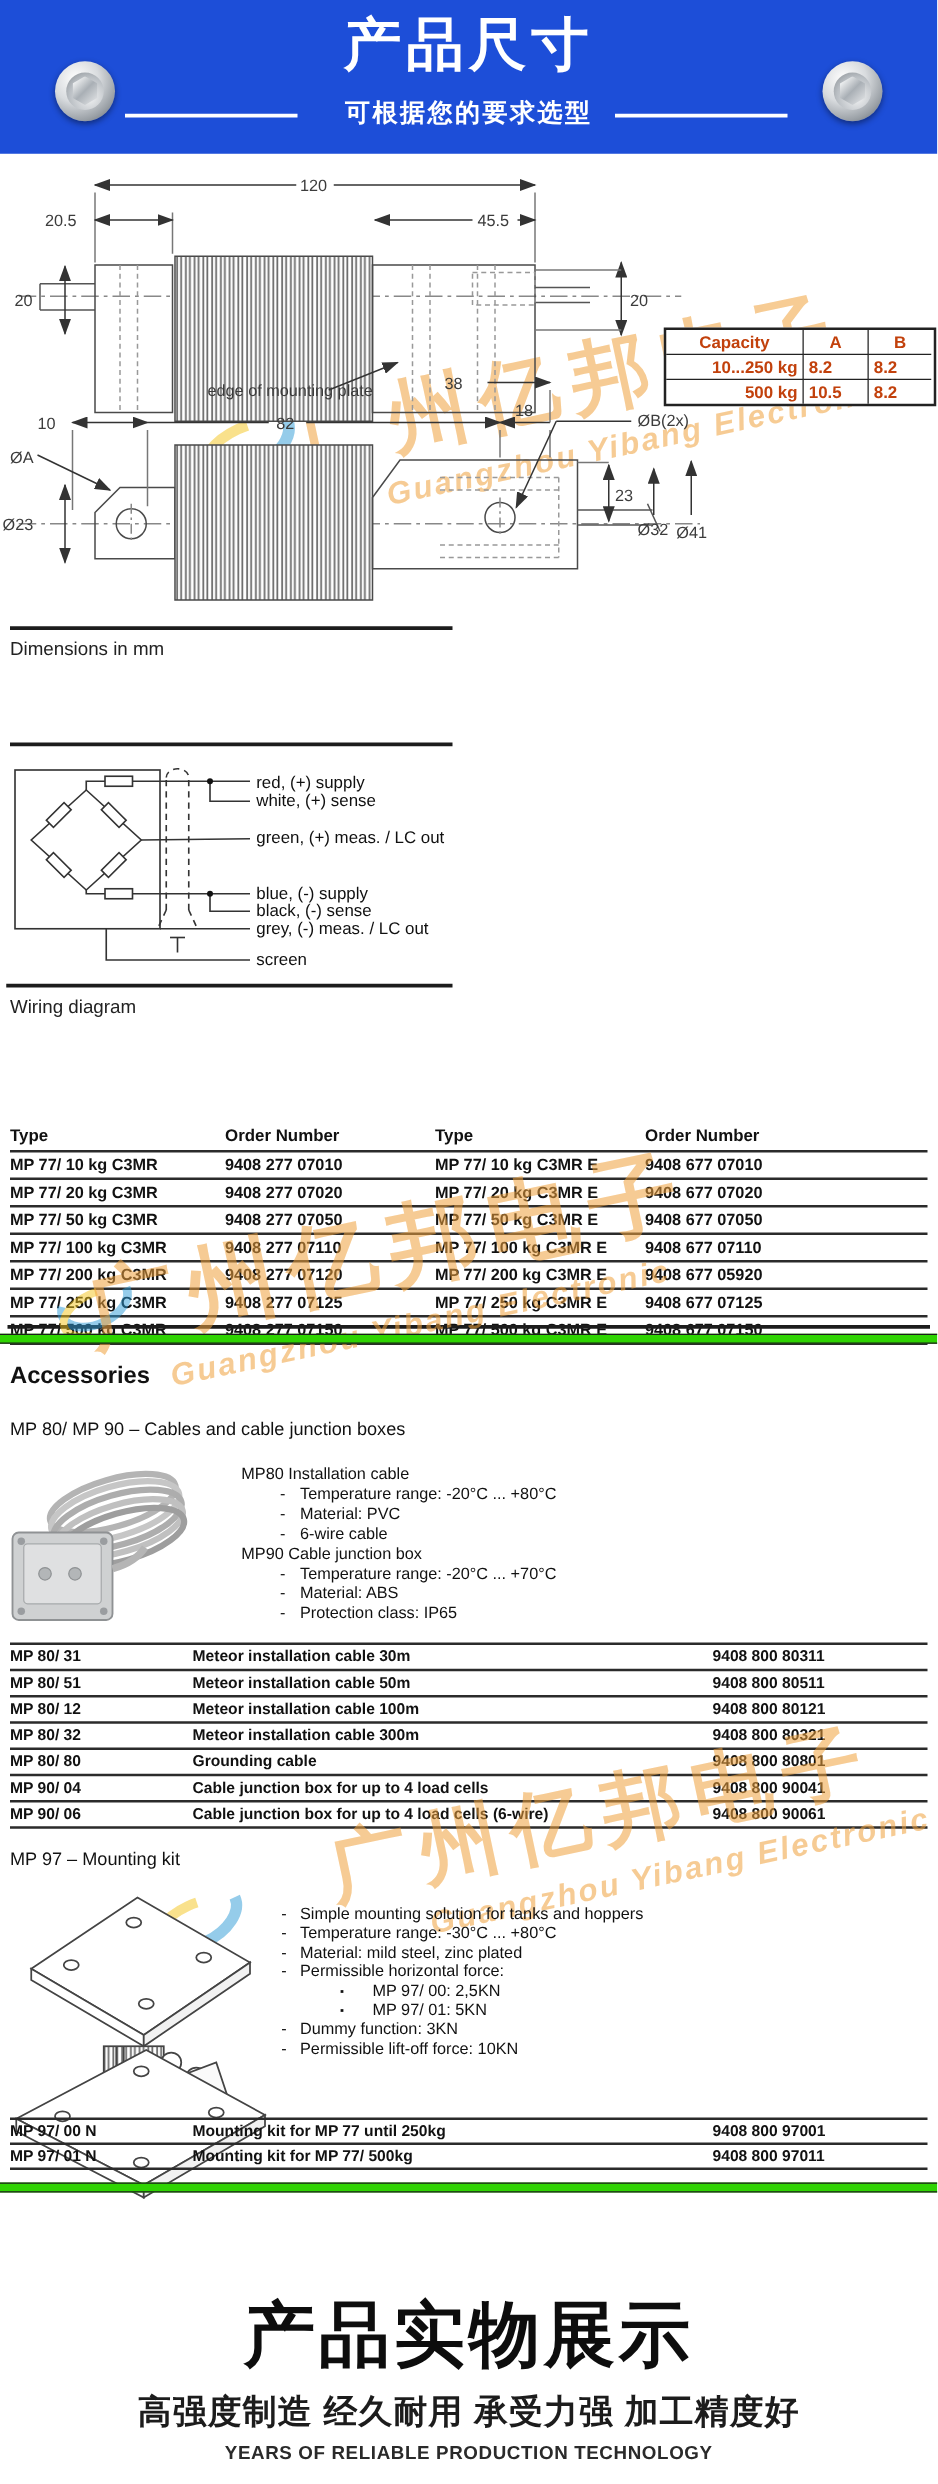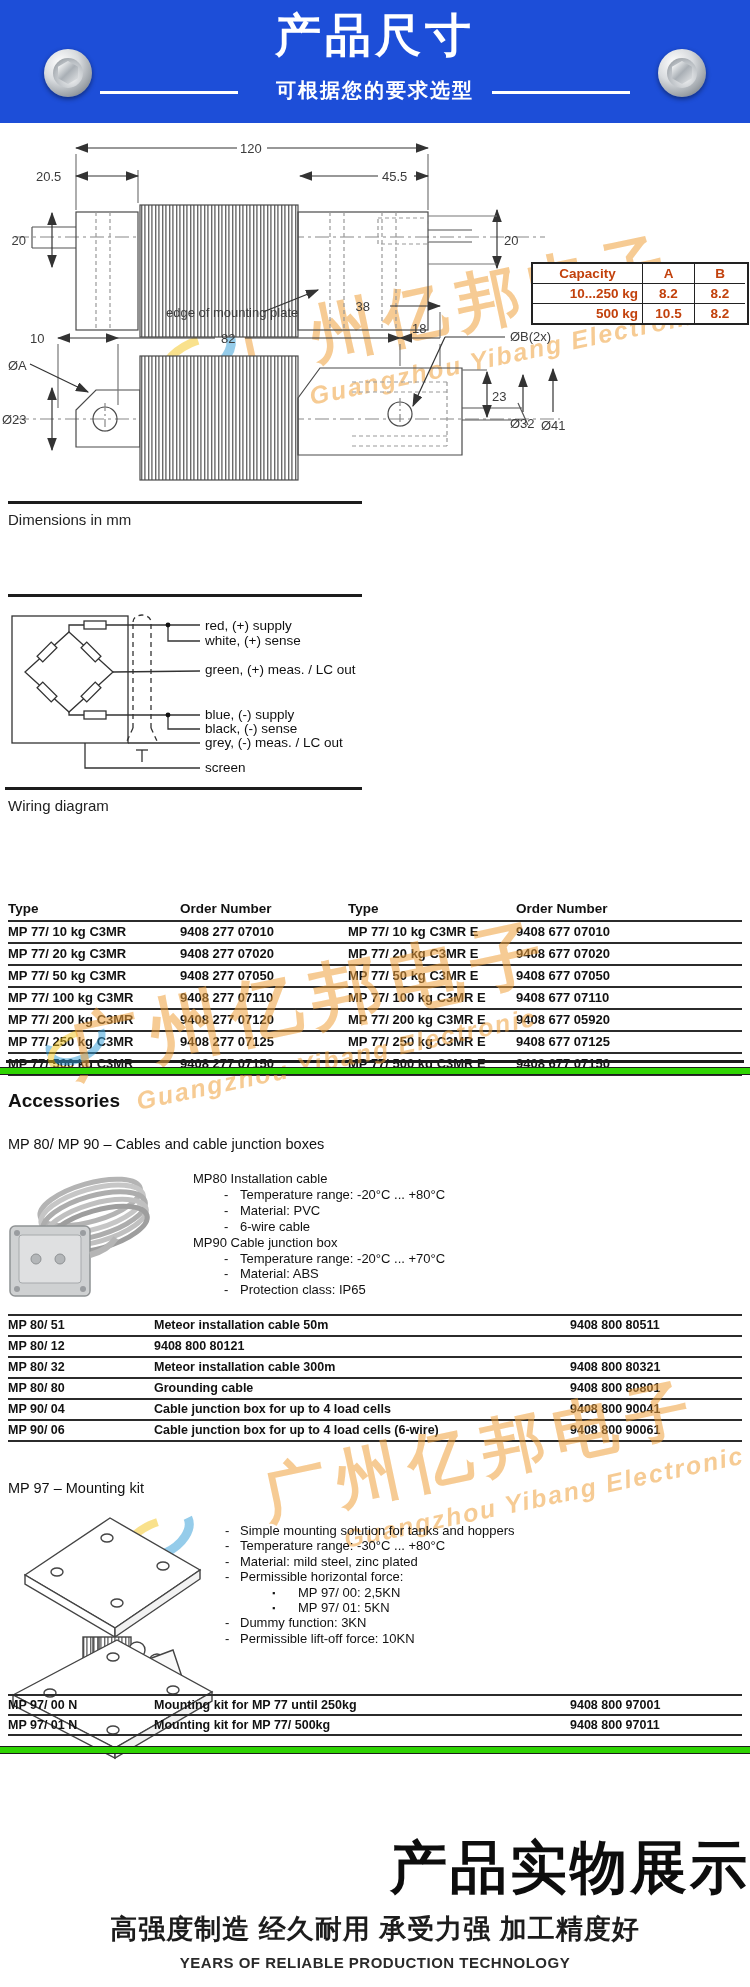--- a/index.html
+++ b/index.html
@@ -34,21 +34,21 @@
   .dwg-label{font-size:13px;fill:#3c3c3c}
 
   
   .cap{position:absolute;left:531px;top:262px;width:214px;border:2px solid #222;background:#fff;
        display:grid;grid-template-columns:110px 52px 50px;font-size:13.5px;font-weight:600;color:#c2410c}
   .cap span{height:19px;line-height:19px;border-bottom:1.5px solid #222;border-right:1.5px solid #222;padding:0 4px}
   .cap span:nth-child(3n){border-right:none}
   .cap span:nth-last-child(-n+3){border-bottom:none}
   .cap .hd{text-align:center}
   .cap .rt{text-align:right}
-  .cap .ct{text-align:center}
+  .cap .ct{text-align:left}
 
   
   .wlabel{position:absolute;left:205px;font-size:13.5px;color:#101010;font-weight:400}
 
   
   .ttable{position:absolute;left:8px;width:734px;font-size:13px;color:#111;font-weight:600}
   .trow{display:grid;border-bottom:2px solid #2b2b2b;align-items:center}
   .t4{grid-template-columns:172px 168px 168px 1fr;height:20px;line-height:20px}
   .t4h{height:22px;line-height:22px;font-size:13.5px;font-weight:bold}
   .t3{grid-template-columns:146px 416px 1fr;height:19px;line-height:19px;font-size:12.5px}
@@ -63,21 +63,21 @@
   .specs{position:absolute;font-size:13px;color:#111;font-weight:500}
   .sp-title{line-height:15.9px}
   .sp-item{position:relative;padding-left:47px;line-height:15.9px}
   .sp-item::before{content:"-";position:absolute;left:31px}
   .li{position:relative;padding-left:15px;line-height:15.4px}
   .li::before{content:"-";position:absolute;left:0}
   .lis{position:relative;padding-left:73px;line-height:15.4px}
   .lis::before{content:"▪";position:absolute;left:47px;top:1px;font-size:9px}
 
   
-  .f-title{position:absolute;left:0;top:1830px;width:750px;text-align:right;
+  .f-title{position:absolute;left:0;top:1830px;width:750px;text-align:center;
         font-size:57px;font-weight:900;color:#0d0d0d;letter-spacing:3px}
   .f-sub{position:absolute;left:0;top:1911px;width:750px;text-align:center;
         font-size:27px;font-weight:600;color:#1c1c1c;letter-spacing:1px}
   .f-tag{position:absolute;left:0;top:1954px;width:750px;text-align:center;
         font-size:15px;font-weight:600;color:#2a2a2a;letter-spacing:.5px}
 
   
   .wm{position:absolute;transform:rotate(-12deg);transform-origin:left top;opacity:.55;pointer-events:none}
   .wm-cn{font-size:64px;font-weight:bold;color:#f0a23d;letter-spacing:10px;white-space:nowrap}
   .wm-en{font-size:25px;font-style:italic;font-weight:600;color:#f0a23d;letter-spacing:2px;white-space:nowrap}
@@ -350,26 +350,32 @@
     <div class="sp-item"><span>Material: PVC</span></div>
     <div class="sp-item"><span>6-wire cable</span></div>
     <div class="sp-title">MP90 Cable junction box</div>
     <div class="sp-item"><span>Temperature range: -20°C ... +70°C</span></div>
     <div class="sp-item"><span>Material: ABS</span></div>
     <div class="sp-item"><span>Protection class: IP65</span></div>
   </div>
 
   <div class="ttable topline" style="top:1314px">
     <div class="trow t3">
+      <span>MP 80/ 31</span>
+        <span>Meteor installation cable 30m</span>
+        <span>9408 800 80311</span>
+    </div>
+    <div class="trow t3">
       <span>MP 80/ 51</span>
         <span>Meteor installation cable 50m</span>
         <span>9408 800 80511</span>
     </div>
     <div class="trow t3">
       <span>MP 80/ 12</span>
+        <span>Meteor installation cable 100m</span>
         <span>9408 800 80121</span>
     </div>
     <div class="trow t3">
       <span>MP 80/ 32</span>
         <span>Meteor installation cable 300m</span>
         <span>9408 800 80321</span>
     </div>
     <div class="trow t3">
       <span>MP 80/ 80</span>
         <span>Grounding cable</span>

